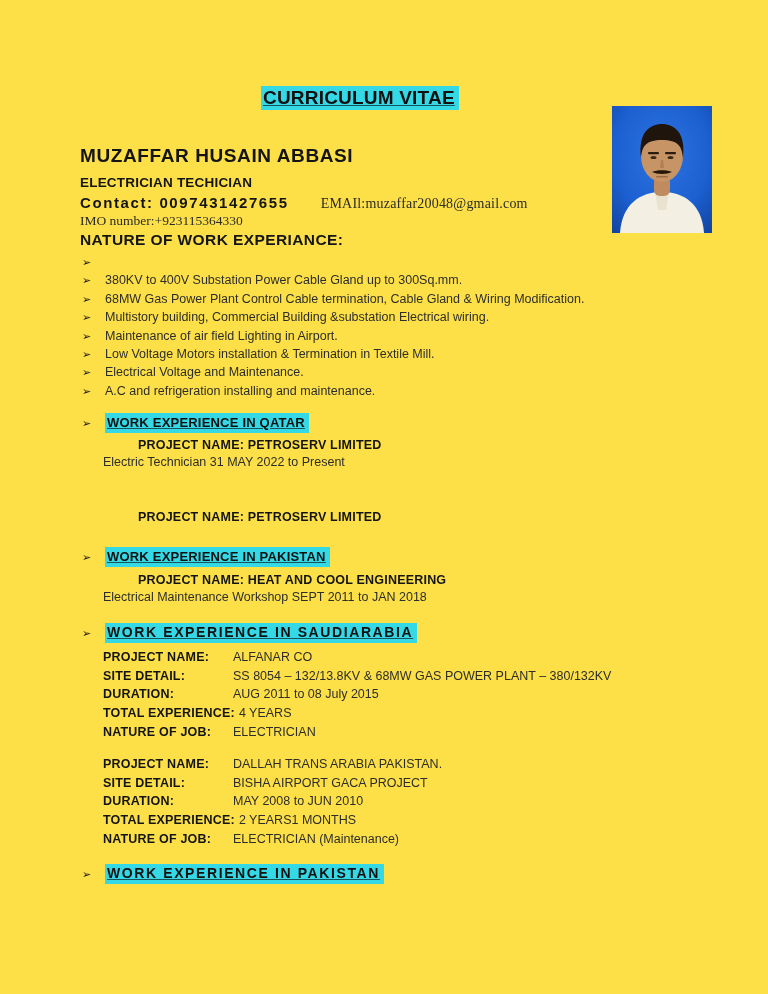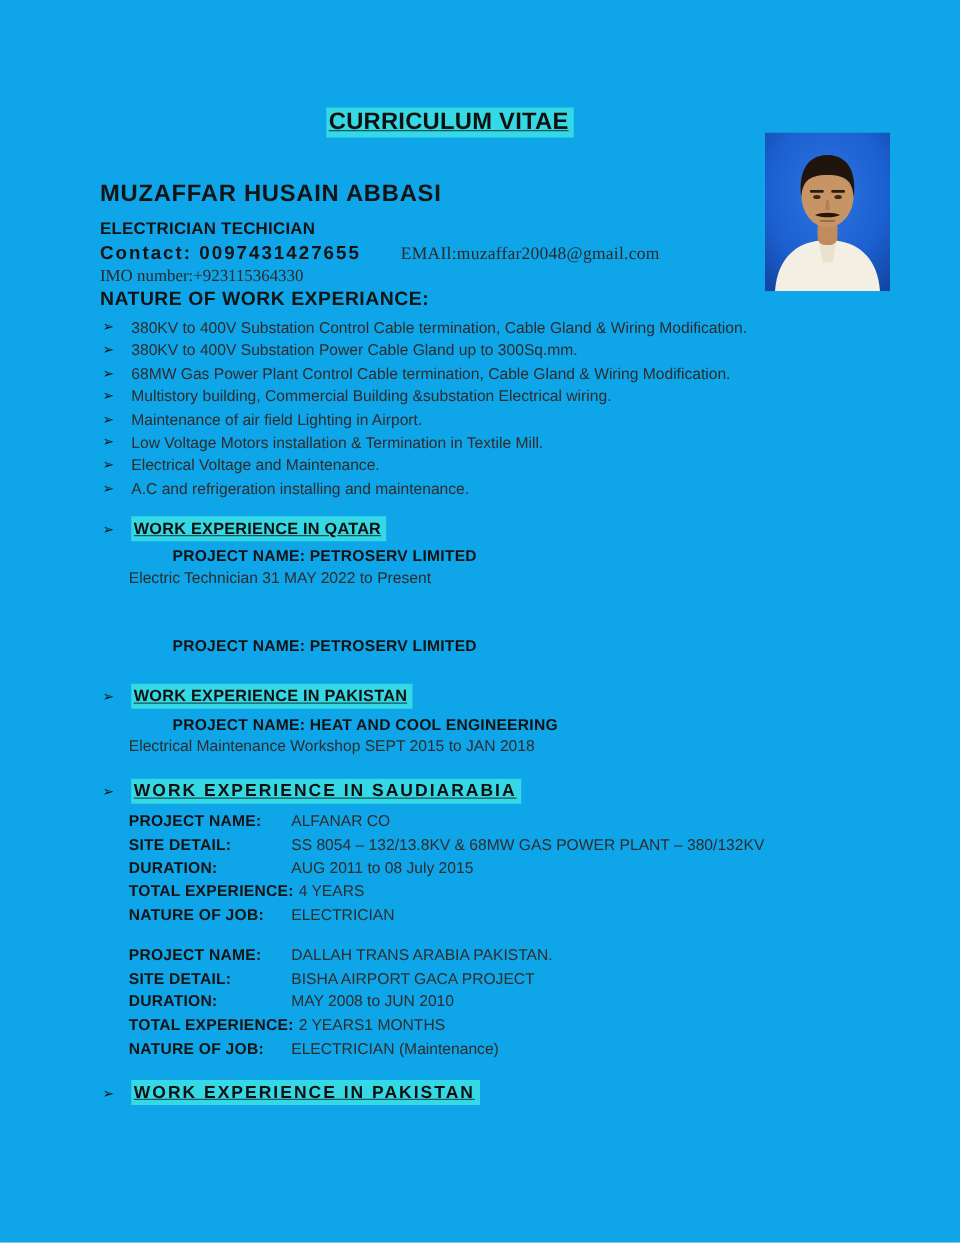--- a/index.html
+++ b/index.html
@@ -1,19 +1,19 @@
 <!DOCTYPE html>
 <html><head>
 <meta charset="utf-8">
 <style>
   html,body{margin:0;padding:0;background:#e9e9e9;}
   .page{
     position:relative;
     width:768px;height:994px;
-    background:#0ea5e9;
+    background:#fde047;
     margin:0 auto;
     font-family:"Liberation Sans", sans-serif;
     color:#262626;
     overflow:hidden;
     box-shadow:0 0 4px rgba(0,0,0,.15);
   }
   .hl{
     background:#35d8e5;
     text-decoration:underline;
     text-decoration-color:#15555c;
@@ -145,21 +145,20 @@
       <span class="serif email">EMAIl:muzaffar20048@gmail.com</span>
     </div>
 
     <div class="serif imo">IMO number:+923115364330</div>
 
     <div class="nature-heading">NATURE OF WORK EXPERIANCE:</div>
 
     <div class="bullets">
       <div class="bullet">
           <span class="arrow">➢</span>
-          <span>380KV to 400V Substation Control Cable termination, Cable Gland &amp; Wiring Modification.</span>
         </div>
       <div class="bullet">
           <span class="arrow">➢</span>
           <span>380KV to 400V Substation Power Cable Gland up to 300Sq.mm.</span>
         </div>
       <div class="bullet">
           <span class="arrow">➢</span>
           <span>68MW Gas Power Plant Control Cable termination, Cable Gland &amp; Wiring Modification.</span>
         </div>
       <div class="bullet">
@@ -198,21 +197,21 @@
       </div>
     </div>
 
     <div class="sec mt-pak">
       <div class="sec-heading">
         <span class="arrow">➢</span>
         <span class="hl">WORK EXPERIENCE IN PAKISTAN</span>
       </div>
       <div class="indent mt-pak-proj">
         <div class="project">PROJECT NAME: HEAT AND COOL ENGINEERING</div>
-        <div class="detail">Electrical Maintenance Workshop SEPT 2015 to JAN 2018</div>
+        <div class="detail">Electrical Maintenance Workshop SEPT 2011 to JAN 2018</div>
       </div>
     </div>
 
     <div class="sec mt-saudi">
       <div class="sec-heading wide">
         <span class="arrow">➢</span>
         <span class="hl">WORK EXPERIENCE IN SAUDIARABIA</span>
       </div>
 
       <div class="indent mt-rows1">

